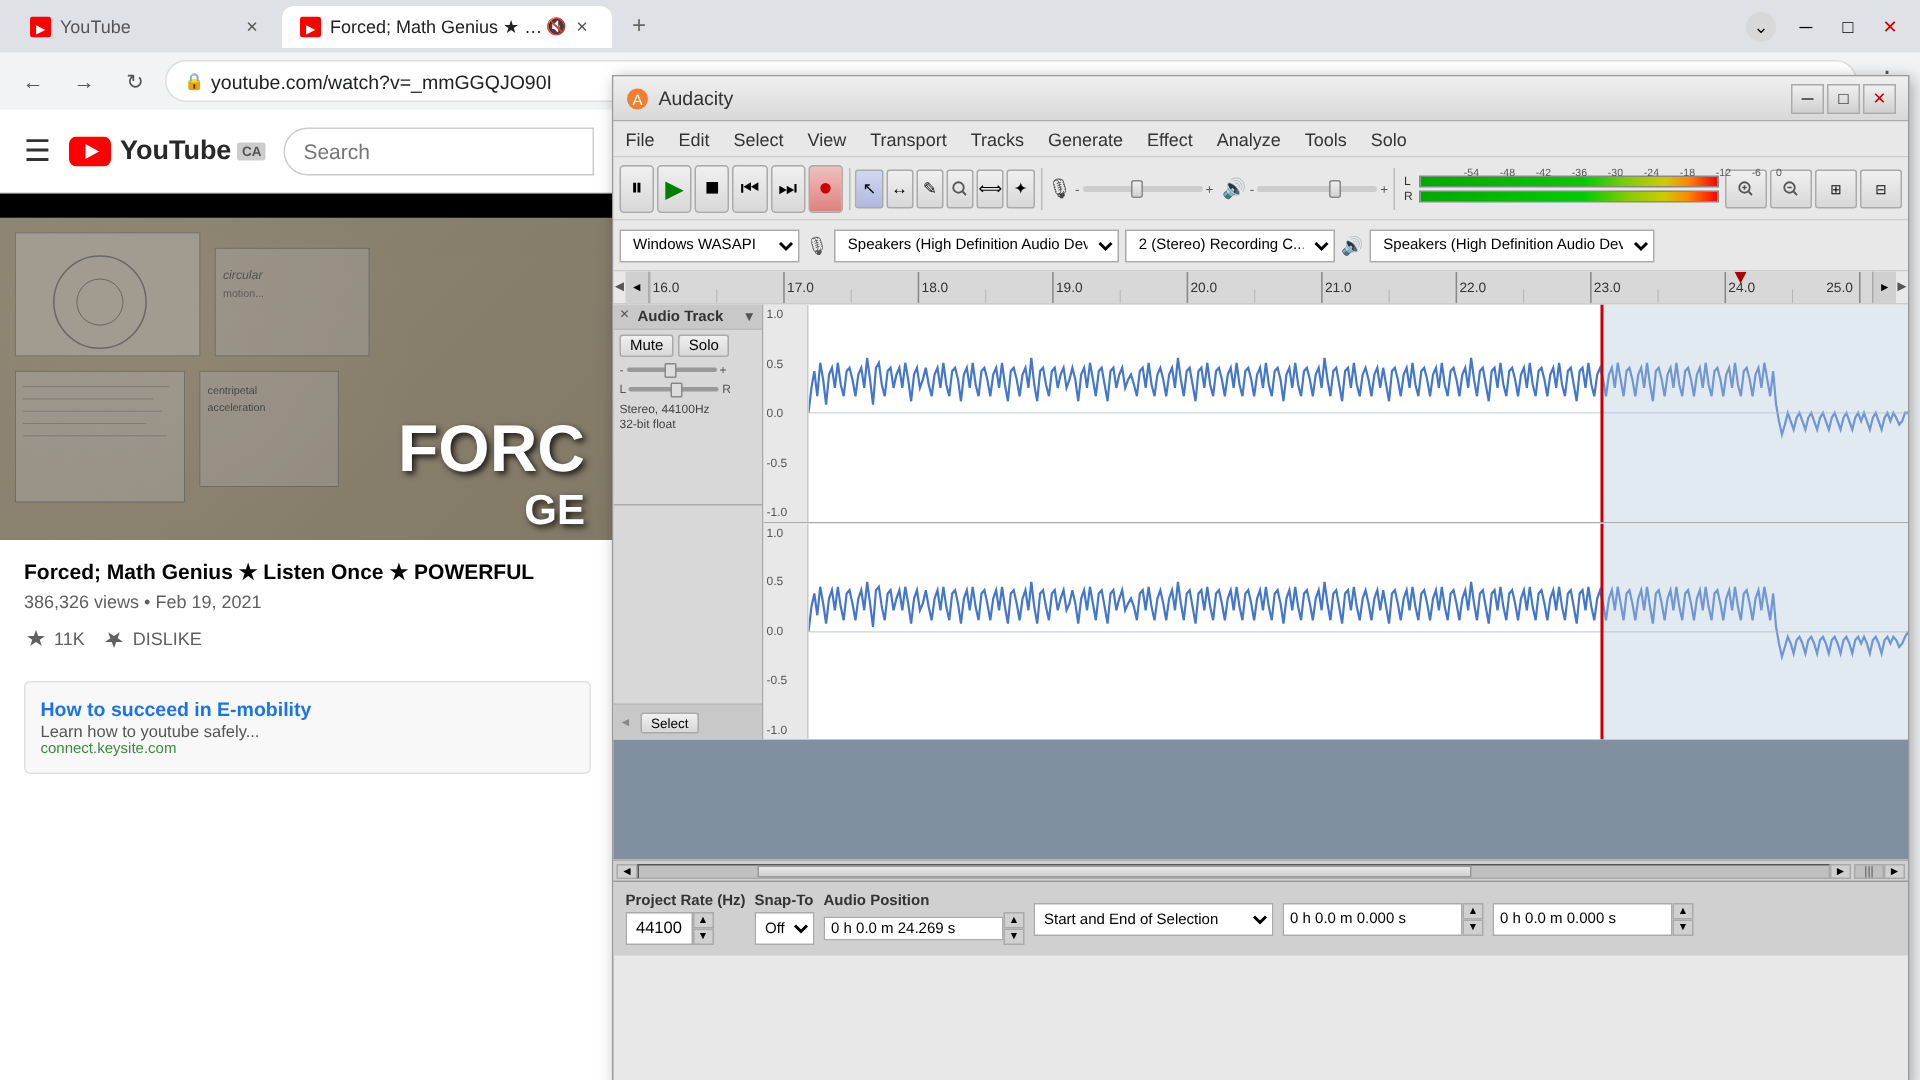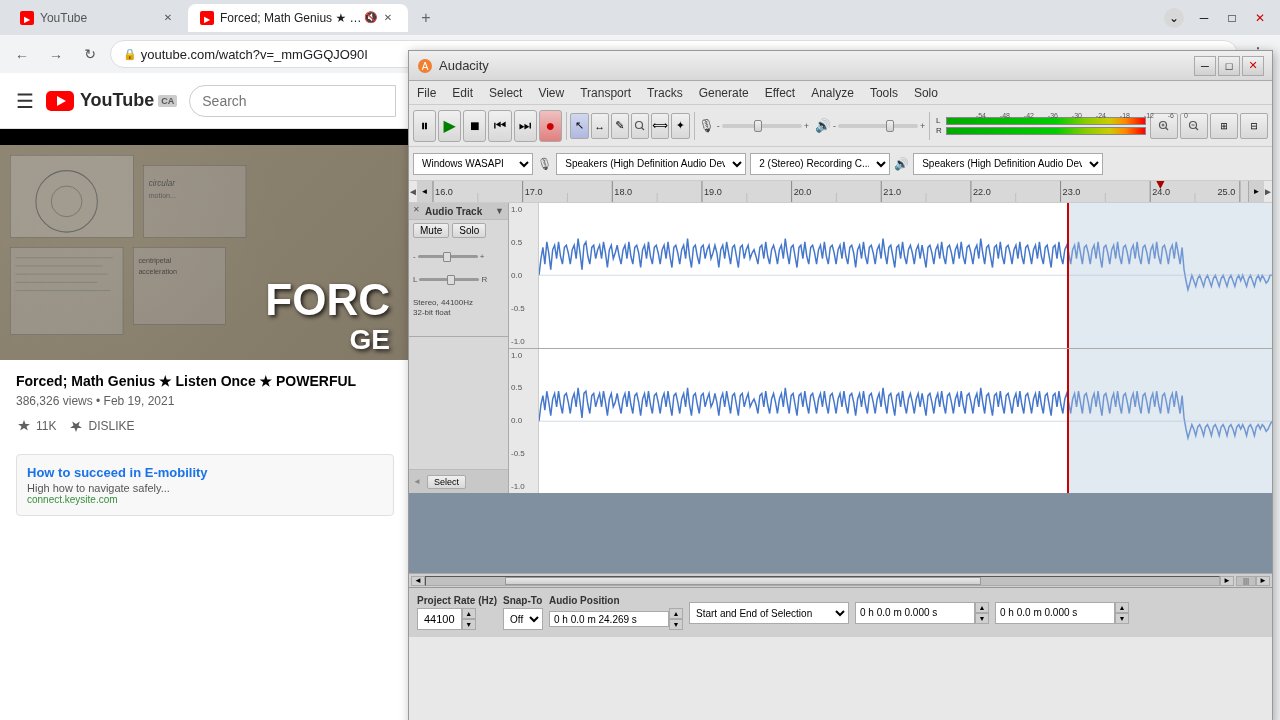--- a/index.html
+++ b/index.html
@@ -211,21 +211,21 @@
             <svg width="16" height="16" viewBox="0 0 16 16">
                 <path d="M8 14l1.5-4H14l-3.5-2.5 1.3-4L8 6 4.2 3.5l1.3 4L2 10h4.5z" fill="#606060"></path>
               </svg>
             <span>DISLIKE</span>
           </div>
         </div>
       </div>
 
       <div class="yt-ad-banner">
         <div class="ad-title">How to succeed in E-mobility</div>
-        <div class="ad-text">High how to navigate safely...</div>
+        <div class="ad-text">Learn how to youtube safely...</div>
         <div class="ad-url">connect.keysite.com</div>
       </div>
     </div>
   </div>
 </div>
 
 <div class="audacity">
 
   <div class="aud-titlebar">
     <div class="aud-title">
@@ -414,21 +414,21 @@
   <div style="display:flex;flex:1;overflow:hidden;height:290px;">
 
     <div style="width:100px;background:#d8d8d8;border-right:1px solid #aaa;display:flex;flex-direction:column;">
 
       <div style="flex:1;border-bottom:1px solid #aaa;display:flex;flex-direction:column;">
         <div style="display:flex;align-items:center;padding:2px 4px;background:#c8c8c8;border-bottom:1px solid #bbb;">
           <div style="width:12px;height:12px;font-size:8px;cursor:pointer;color:#555;">✕</div>
           <span style="flex:1;font-size:10px;font-weight:600;color:#333;">Audio Track</span>
           <div style="font-size:9px;color:#555;cursor:pointer;">▼</div>
         </div>
-        <div style="padding:3px 4px;display:flex;flex-direction:column;gap:14px;">
+        <div style="padding:3px 4px;display:flex;flex-direction:column;gap:4px;">
           <div style="display:flex;gap:3px;">
             <button style="font-size:10px;padding:1px 6px;background:linear-gradient(to bottom,#f0f0f0,#d8d8d8);border:1px solid #aaa;cursor:pointer;border-radius:2px;">Mute</button>
             <button style="font-size:10px;padding:1px 6px;background:linear-gradient(to bottom,#f0f0f0,#d8d8d8);border:1px solid #aaa;cursor:pointer;border-radius:2px;">Solo</button>
           </div>
 
           <div style="display:flex;align-items:center;gap:2px;">
             <span style="font-size:8px;color:#555;">-</span>
             <div style="position:relative;width:60px;height:3px;background:#999;border-radius:2px;">
               <div style="position:absolute;left:42%;width:8px;height:10px;background:#ddd;border:1px solid #888;top:-3.5px;border-radius:1px;"></div>
             </div>

